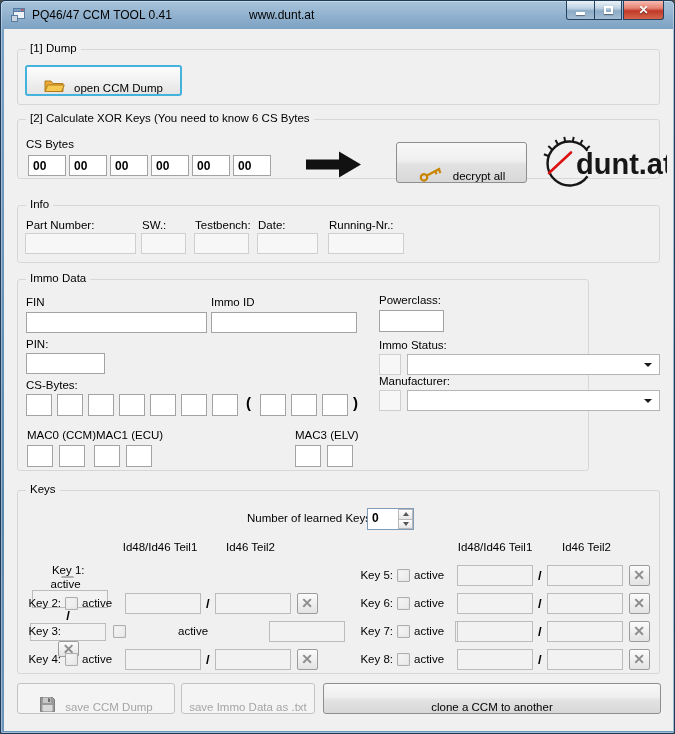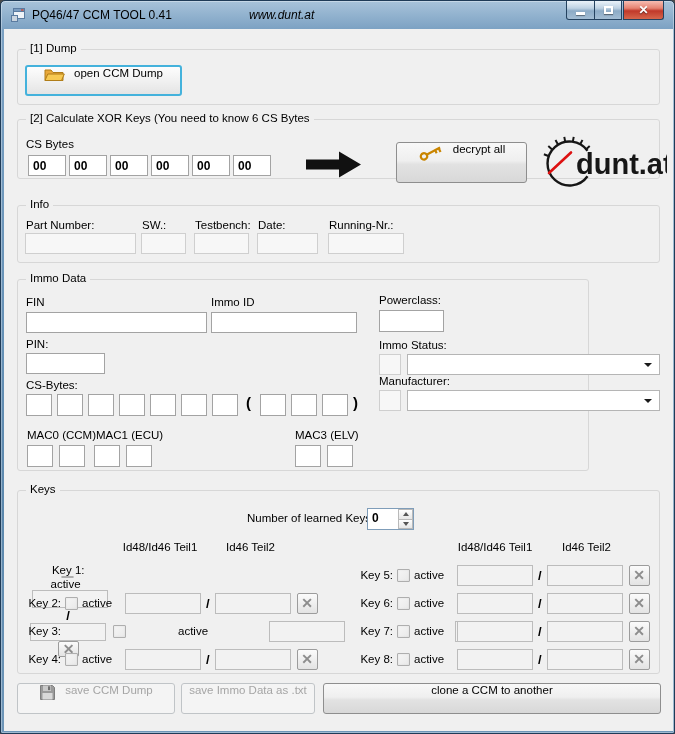--- a/index.html
+++ b/index.html
@@ -7,21 +7,21 @@
   .window {
     position:relative; width:675px; height:734px;
     background:linear-gradient(180deg,#a8c3da 0%,#7aa0c2 4%,#6691b6 45%,#5b87ac 70%,#6e96b8 100%);
     border:1px solid #1f3b57; border-radius:5px 5px 2px 2px; overflow:hidden;
     box-shadow:inset 0 0 0 1px rgba(255,255,255,.35);
   }
   
   .titlebar { position:absolute; left:0; top:0; width:100%; height:28px; }
   .app-icon { position:absolute; left:9px; top:6px; width:16px; height:16px; }
   .title-text { position:absolute; left:31px; top:7px; font-size:12px; color:#000; white-space:nowrap; }
-  .title-url { position:absolute; left:248px; top:7px; font-size:12px; color:#000; white-space:nowrap;font-style:italic; }
+  .title-url { position:absolute; left:248px; top:7px; font-size:12px; color:#000; white-space:nowrap; }
   .capbtns { position:absolute; top:0; right:10px; height:19px; display:flex; }
   .capbtn { height:19px; border:1px solid #24425f; border-top:none; display:flex; align-items:center; justify-content:center;
     background:linear-gradient(#eaf2f9,#bed2e3 40%,#8cabc6 55%,#a3bdd4); cursor:pointer; }
   .capbtn.min { width:29px; border-radius:0 0 0 3px; }
   .capbtn.max { width:27px; border-left:none; }
   .capbtn.close { width:41px; margin-left:1px; border-radius:0 0 3px 0;
     background:linear-gradient(#f6bdb2,#e58271 40%,#c0392a 55%,#d6664c); }
   .glyph-min { width:9px; height:3px; background:#fff; margin-top:6px; box-shadow:0 1px 1px rgba(0,0,0,.4); }
   .glyph-max { width:9px; height:8px; border:2px solid #fff; box-shadow:0 1px 1px rgba(0,0,0,.4); }
   .glyph-close { color:#fff; font-size:12px; font-weight:bold; text-shadow:0 1px 1px rgba(0,0,0,.5); }
@@ -32,21 +32,21 @@
   .grp { position:absolute; border:1px solid #d7d7d7; border-radius:3px; }
   .gt { position:absolute; top:-8px; left:8px; background:#f0f0f0; padding:0 4px; font-size:11.5px; white-space:nowrap; color:#000; }
   .lbl { position:absolute; font-size:11.5px; color:#000; white-space:nowrap; }
 
   .tb { position:absolute; background:#fff; border:1px solid #a3a3a3; font-size:11.5px; padding:2px 4px; font-family:inherit; color:#000; outline:none; }
   .tb.dis { background:#f7f7f7; border-color:#cfcfcf; }
   .tb.bold { font-weight:bold; font-size:12px; }
   .tb.inflow { position:static; }
   .tb.keyfield { background:#f2f2f2; border-color:#bcbcbc; }
 
-  .btn { position:absolute; display:flex; align-items:flex-start; justify-content:center; gap:9px;
+  .btn { position:absolute; display:flex; align-items:flex-end; justify-content:center; gap:9px;
     border:1px solid #8e8e8e; border-radius:3px; font-size:11.5px; color:#000; cursor:pointer;
     background:linear-gradient(#f8f8f8,#efefef 45%,#e2e2e2 55%,#d8d8d8); }
   .btn.focus { border:2px solid #44b2dc; background:linear-gradient(#fdfdfd,#f1f1f1 50%,#e4e4e4); }
   .btn.dis { color:#a5a5a5; border-color:#c0c4c7; background:#f4f4f4; cursor:default; }
 
   .combo { position:absolute; background:#fff; border:1px solid #b5b5b5; cursor:pointer; }
   .combo .arr { position:absolute; right:7px; top:8px; width:0; height:0;
     border-left:4px solid transparent; border-right:4px solid transparent; border-top:4px solid #1a1a1a; }
 
   .paren { position:absolute; font-weight:bold; font-size:15px; color:#000; }

